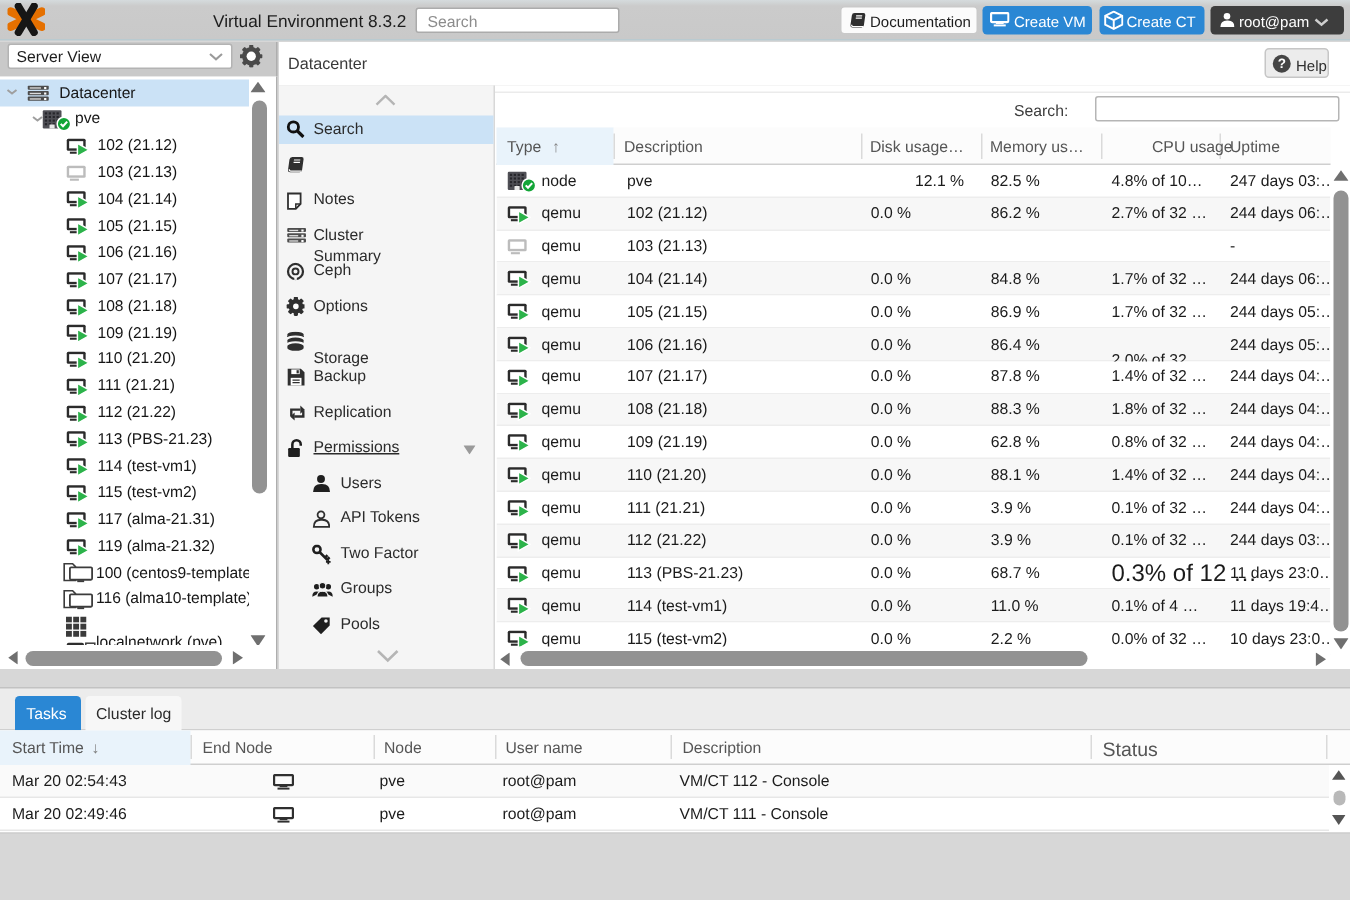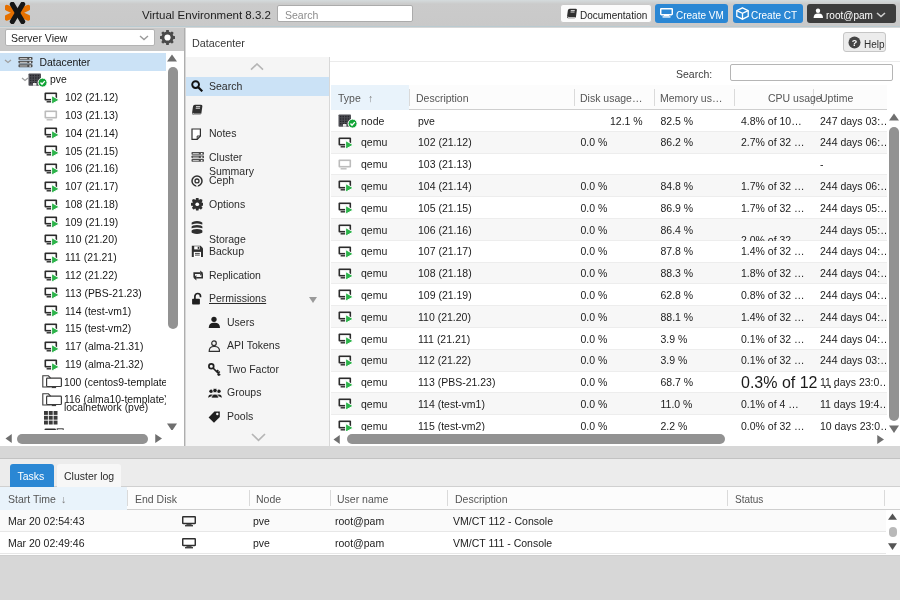--- a/index.html
+++ b/index.html
@@ -247,21 +247,21 @@
         <rect x="0.0" y="0.0" width="3.9" height="3.9" fill="#3b3b3b"></rect>
         <rect x="4.8" y="0.0" width="3.9" height="3.9" fill="#3b3b3b"></rect>
         <rect x="9.6" y="0.0" width="3.9" height="3.9" fill="#3b3b3b"></rect>
         <rect x="0.0" y="4.8" width="3.9" height="3.9" fill="#3b3b3b"></rect>
         <rect x="4.8" y="4.8" width="3.9" height="3.9" fill="#3b3b3b"></rect>
         <rect x="9.6" y="4.8" width="3.9" height="3.9" fill="#3b3b3b"></rect>
         <rect x="0.0" y="9.6" width="3.9" height="3.9" fill="#3b3b3b"></rect>
         <rect x="4.8" y="9.6" width="3.9" height="3.9" fill="#3b3b3b"></rect>
         <rect x="9.6" y="9.6" width="3.9" height="3.9" fill="#3b3b3b"></rect>
       </svg>
-<div class="txt" style="left:64px;top:350px;font-size:10.4px;color:#161616;">localnetwork (pve)</div>
+<div class="txt" style="left:64px;top:371px;font-size:10.4px;color:#161616;">localnetwork (pve)</div>
 <svg width="20" height="10" viewBox="0 0 20 10" style="position:absolute;left:44px;top:377.33px;">
         <rect x="0.5" y="0.5" width="11.5" height="9" rx="1.3" fill="#2e2e2e"></rect>
         <rect x="13.2" y="0.8" width="6" height="5.6" fill="#fff" stroke="#3c3c3c" stroke-width="1"></rect>
       </svg>
 </div>
 <div class="abs" style="left:166px;top:52px;width:18px;height:378px;background:#fff;"></div>
 <svg width="10" height="10" viewBox="0 0 10 10" style="position:absolute;left:167px;top:53.5px;">
       <polygon points="5.0,0.5 10,7.5 0,7.5" fill="#6f6f6f"></polygon>
     </svg>
 <div class="abs" style="left:167.5px;top:67px;width:10px;height:262px;background:#929292;border-radius:5px;"></div>
@@ -650,25 +650,25 @@
 <div class="abs" style="left:0px;top:487px;width:900px;height:23px;background:#fcfcfc;border-bottom:1px solid #cfcfcf;"></div>
 <div class="abs" style="left:0px;top:487px;width:127px;height:23px;background:#e9f3fb;"></div>
 <div class="abs" style="left:127px;top:490px;width:1px;height:16px;background:#dadada;"></div>
 <div class="abs" style="left:249px;top:490px;width:1px;height:16px;background:#dadada;"></div>
 <div class="abs" style="left:330px;top:490px;width:1px;height:16px;background:#dadada;"></div>
 <div class="abs" style="left:447px;top:490px;width:1px;height:16px;background:#dadada;"></div>
 <div class="abs" style="left:727px;top:490px;width:1px;height:16px;background:#dadada;"></div>
 <div class="abs" style="left:884px;top:490px;width:1px;height:16px;background:#dadada;"></div>
 <div class="txt" style="left:8px;top:493px;font-size:10.5px;color:#555;font-weight:normal;">Start Time</div>
 <div class="txt" style="left:61px;top:492.5px;font-size:10.5px;color:#808080;font-weight:normal;">↓</div>
-<div class="txt" style="left:135px;top:493px;font-size:10.5px;color:#555;font-weight:normal;">End Disk</div>
+<div class="txt" style="left:135px;top:493px;font-size:10.5px;color:#555;font-weight:normal;">End Node</div>
 <div class="txt" style="left:256px;top:493px;font-size:10.5px;color:#555;font-weight:normal;">Node</div>
 <div class="txt" style="left:337px;top:493px;font-size:10.5px;color:#555;font-weight:normal;">User name</div>
 <div class="txt" style="left:455px;top:493px;font-size:10.5px;color:#555;font-weight:normal;">Description</div>
-<div class="txt" style="left:735px;top:493px;font-size:10px;color:#555;font-weight:normal;">Status</div>
+<div class="txt" style="left:735px;top:493px;font-size:13px;color:#555;font-weight:normal;">Status</div>
 <div class="abs" style="left:0px;top:510px;width:886px;height:22px;background:#fafafa;border-bottom:1px solid #e7e7e7;"></div>
 <div class="txt" style="left:8px;top:515px;font-size:10.5px;color:#1b1b1b;font-weight:normal;">Mar 20 02:54:43</div>
 <svg width="14" height="11.2" viewBox="0 0 14 11.2" style="position:absolute;left:182px;top:515.5px;">
       <rect x="0.7" y="0.7" width="12.6" height="6.799999999999999" rx="0.8" fill="none" stroke="#2f2f2f" stroke-width="1.5"></rect>
       <rect x="4.4" y="7.799999999999999" width="5.2" height="1" fill="#2f2f2f"></rect>
       <rect x="3.0" y="9.1" width="8" height="1.3" fill="#2f2f2f"></rect>
     </svg>
 <div class="txt" style="left:253px;top:515px;font-size:10.5px;color:#1b1b1b;font-weight:normal;">pve</div>
 <div class="txt" style="left:335px;top:515px;font-size:10.5px;color:#1b1b1b;font-weight:normal;">root@pam</div>
 <div class="txt" style="left:453px;top:515px;font-size:10.5px;color:#1b1b1b;font-weight:normal;">VM/CT 112 - Console</div>

